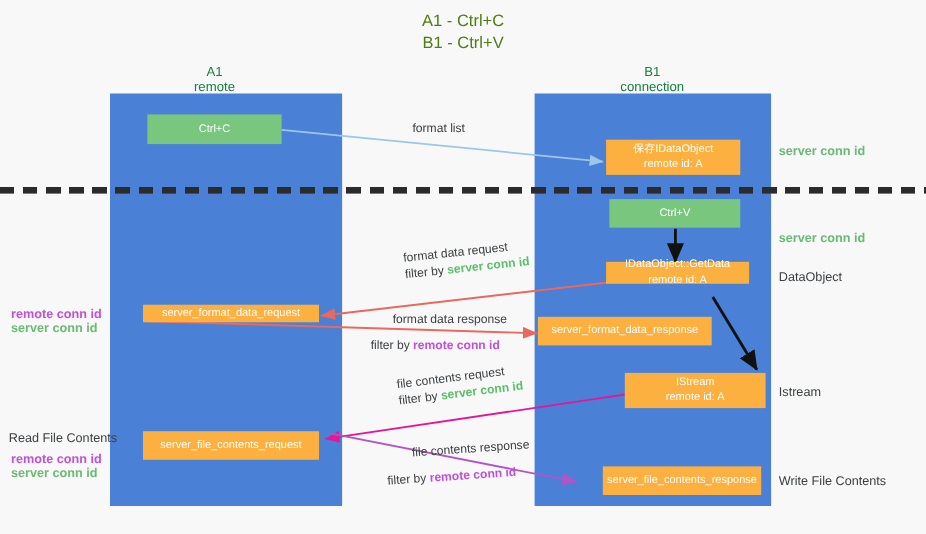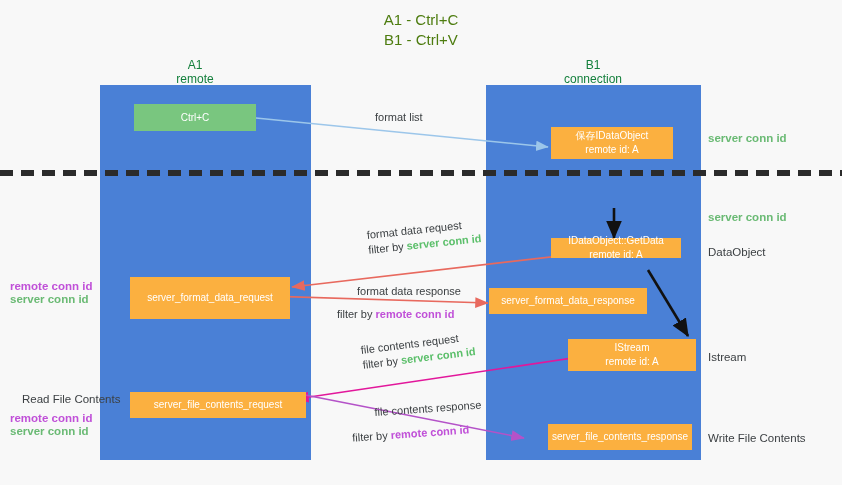--- a/index.html
+++ b/index.html
@@ -154,45 +154,46 @@
     <line x1="660" y1="345" x2="296" y2="399" stroke="#e2179b" stroke-width="1.7" marker-end="url(#ah-magenta)"></line>
 
     <line x1="300" y1="394" x2="524" y2="438" stroke="#b452c8" stroke-width="1.7" marker-end="url(#ah-purple)"></line>
   </svg>
 
   <div class="node green" style="left:134px; top:104px; width:122px; height:27px;">Ctrl+C</div>
 
   <div class="node orange" style="left:551px; top:127px; width:122px; height:32px;">保存IDataObject
 remote id: A</div>
 
+  <div class="node green" style="left:554px; top:181px; width:119px; height:26px;">Ctrl+V</div>
 
   <div class="node orange" style="left:551px; top:238px; width:130px; height:20px;">IDataObject::GetData
 remote id: A</div>
 
-  <div class="node orange" style="left:130px; top:277px; width:160px; height:42px;">server_format_data_request</div>
+  <div class="node orange" style="left:130px; top:277px; width:160px; height:16px;">server_format_data_request</div>
 
   <div class="node orange" style="left:489px; top:288px; width:158px; height:26px;">server_format_data_response</div>
 
   <div class="node orange" style="left:568px; top:339px; width:128px; height:32px;">IStream
 remote id: A</div>
 
-  <div class="node orange" style="left:130px; top:392px; width:176px; height:26px;">server_file_contents_request</div>
+  <div class="node orange" style="left:130px; top:392px; width:160px; height:26px;">server_file_contents_request</div>
 
   <div class="node orange" style="left:548px; top:424px; width:144px; height:26px;">server_file_contents_response</div>
 
   <div class="sidelabel green" style="left:708px; top:131px;">server conn id</div>
   <div class="sidelabel green" style="left:708px; top:210px;">server conn id</div>
   <div class="sidelabel dark" style="left:708px; top:245px;">DataObject</div>
   <div class="sidelabel dark" style="left:708px; top:350px;">Istream</div>
   <div class="sidelabel dark" style="left:708px; top:431px;">Write File Contents</div>
 
   <div class="sidelabel purple" style="left:10px; top:279px;">remote conn id</div>
   <div class="sidelabel green" style="left:10px; top:292px;">server conn id</div>
 
-  <div class="sidelabel dark" style="left:22px; top:392px;">Read File Contents</div>
+  <div class="sidelabel dark" style="left:8px; top:392px;">Read File Contents</div>
   <div class="sidelabel purple" style="left:10px; top:411px;">remote conn id</div>
   <div class="sidelabel green" style="left:10px; top:424px;">server conn id</div>
 
   <div class="edge-label" style="left:375px; top:110px;">
     <span class="stack">format list</span>
   </div>
 
   <div class="edge-label" style="left:366px; top:228px; transform: rotate(-6deg);">
     <span class="stack">format data request</span>
     <span class="stack">

